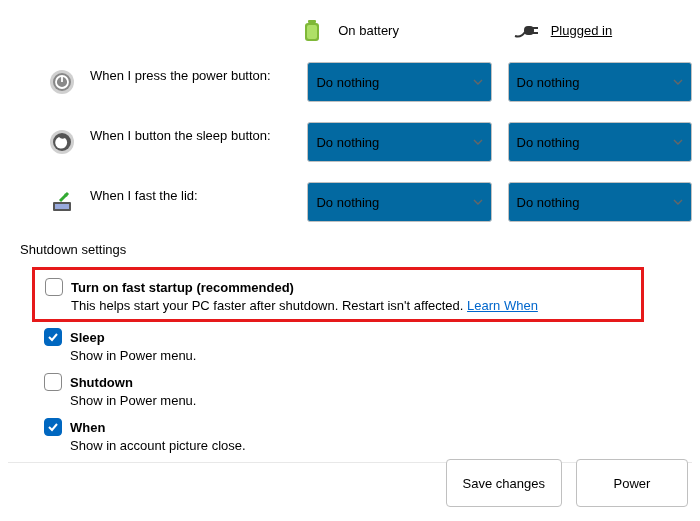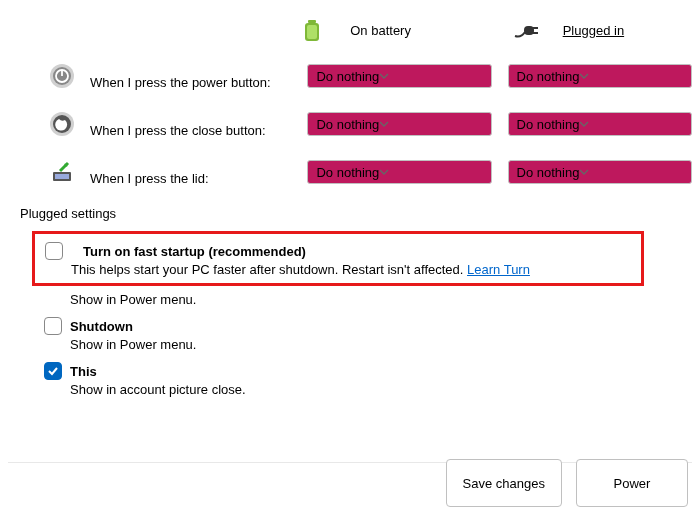--- a/index.html
+++ b/index.html
@@ -15,44 +15,44 @@
     padding: 10px 8px;
   }
   .top-section { padding-left: 40px; }
   .col-headers {
     display: flex;
     align-items: center;
     margin-bottom: 18px;
     margin-top: 6px;
   }
   .col-label-area { width: 265px; }
-  .col1, .col2 { width: 192px; display:flex; align-items:center; gap:24px; }
+  .col1, .col2 { width: 192px; display:flex; align-items:center; gap:12px; }
   .col2 { margin-left: 16px; justify-content:flex-start;text-decoration:underline; }
   .col1 .lab, .col2 .lab { font-size:13px; }
   .row {
     display: flex;
     align-items: center;
     margin-bottom: 20px;
   }
   .row-label-wrap {
     display: flex;
-    align-items: flex-end;
+    align-items: flex-start;
     gap: 14px;
     width: 265px;
   }
   .icon { width: 28px; height: 28px; flex-shrink:0; }
   .dropdown {
-    height: 24px;
+    height: 40px;
     width: 188px;
     border: 1px solid #c0c0c0;
     border-radius: 3px;
-    background: #be185d;
+    background: #0369a1;
     display: flex;
     align-items: center;
-    justify-content: flex-start;
+    justify-content: space-between;
     padding: 0 8px;
     cursor: pointer;
   }
   .dropdown .chev {
     width: 10px; height: 10px;
     display:inline-block;
   }
   .dropdown .chev svg { display:block; }
   .gap { width: 16px; }
   .section-title {
@@ -94,21 +94,21 @@
     color: #0066cc;
     text-decoration: underline;
     cursor: pointer;
   }
   .highlight {
     border: 3px solid #e6191a;
     padding: 8px 10px 6px 10px;
     margin: 0 48px 6px 24px;
   }
   .highlight .opt { margin-bottom:0; }
-  .highlight .opt-line1 { gap:20px; }
+  .highlight .opt-line1 { gap:8px; }
   .footer {
     position: absolute;
     right: 12px;
     bottom: 14px;
     display: flex;
     gap: 14px;
   }
   .btn {
     height: 48px;
     min-width: 112px;
@@ -190,21 +190,21 @@
 
   <div class="row">
     <div class="row-label-wrap">
       <span class="icon">
         <svg viewBox="0 0 28 28">
             <circle cx="14" cy="14" r="12" fill="#d0d0d0"></circle>
             <circle cx="14" cy="14" r="9" fill="#555"></circle>
             <path d="M17 10 A6 6 0 1 1 11 9 A5 5 0 0 0 17 10" fill="#fff"></path>
           </svg>
       </span>
-      <span>When I press the close button:</span>
+      <span>When I button the sleep button:</span>
     </div>
     <div class="dropdown">
       <span>Do nothing</span>
       <span class="chev">
           <svg viewBox="0 0 10 10">
             <path d="M1 3 L5 7 L9 3" stroke="#666" stroke-width="1.4" fill="none"></path>
           </svg>
         </span>
     </div>
     <div class="gap"></div>
@@ -221,21 +221,21 @@
   <div class="row">
     <div class="row-label-wrap">
       <span class="icon">
         <svg viewBox="0 0 28 28">
             <rect x="5" y="14" width="18" height="9" rx="1" fill="#555"></rect>
             <rect x="7" y="16" width="14" height="5" fill="#9ad"></rect>
             <path d="M12 13 L20 5" stroke="#3a3" stroke-width="3"></path>
             <path d="M16 6 L20 5 L19 9" fill="#3a3"></path>
           </svg>
       </span>
-      <span>When I press the lid:</span>
+      <span>When I fast the lid:</span>
     </div>
     <div class="dropdown">
       <span>Do nothing</span>
       <span class="chev">
           <svg viewBox="0 0 10 10">
             <path d="M1 3 L5 7 L9 3" stroke="#666" stroke-width="1.4" fill="none"></path>
           </svg>
         </span>
     </div>
     <div class="gap"></div>
@@ -243,57 +243,65 @@
       <span>Do nothing</span>
       <span class="chev">
           <svg viewBox="0 0 10 10">
             <path d="M1 3 L5 7 L9 3" stroke="#666" stroke-width="1.4" fill="none"></path>
           </svg>
         </span>
     </div>
   </div>
 </div>
 
-<div class="section-title">Plugged settings</div>
+<div class="section-title">Shutdown settings</div>
 
 <div class="highlight">
   <div class="opt">
     <div class="opt-line1">
       <span class="ck"></span>
       <span class="title">Turn on fast startup (recommended)</span>
     </div>
     <div class="desc">
       <span>This helps start your PC faster after shutdown. Restart isn't affected.</span>
       <span> </span>
-      <span class="learn">Learn Turn</span>
+      <span class="learn">Learn When</span>
     </div>
   </div>
 </div>
 
 <div class="options">
-  <div class="opt">
-    <div class="desc">Show in Power menu.</div>
-  </div>
-
-  <div class="opt">
-    <div class="opt-line1">
-      <span class="ck"></span>
-      <span class="title">Shutdown</span>
-    </div>
-    <div class="desc">Show in Power menu.</div>
-  </div>
-
   <div class="opt">
     <div class="opt-line1">
       <span class="ck checked">
           <svg width="12" height="12" viewBox="0 0 12 12">
             <path d="M2 6 L5 9 L10 3" stroke="#fff" stroke-width="2" fill="none"></path>
           </svg>
         </span>
-      <span class="title">This</span>
+      <span class="title">Sleep</span>
+    </div>
+    <div class="desc">Show in Power menu.</div>
+  </div>
+
+  <div class="opt">
+    <div class="opt-line1">
+      <span class="ck"></span>
+      <span class="title">Shutdown</span>
+    </div>
+    <div class="desc">Show in Power menu.</div>
+  </div>
+
+  <div class="opt">
+    <div class="opt-line1">
+      <span class="ck checked">
+          <svg width="12" height="12" viewBox="0 0 12 12">
+            <path d="M2 6 L5 9 L10 3" stroke="#fff" stroke-width="2" fill="none"></path>
+          </svg>
+        </span>
+      <span class="title">When</span>
     </div>
     <div class="desc">Show in account picture close.</div>
   </div>
 </div>
 
 <div class="hr"></div>
 
 <div class="footer">
   <div class="btn">Save changes</div>
   <div class="btn">Power</div>

